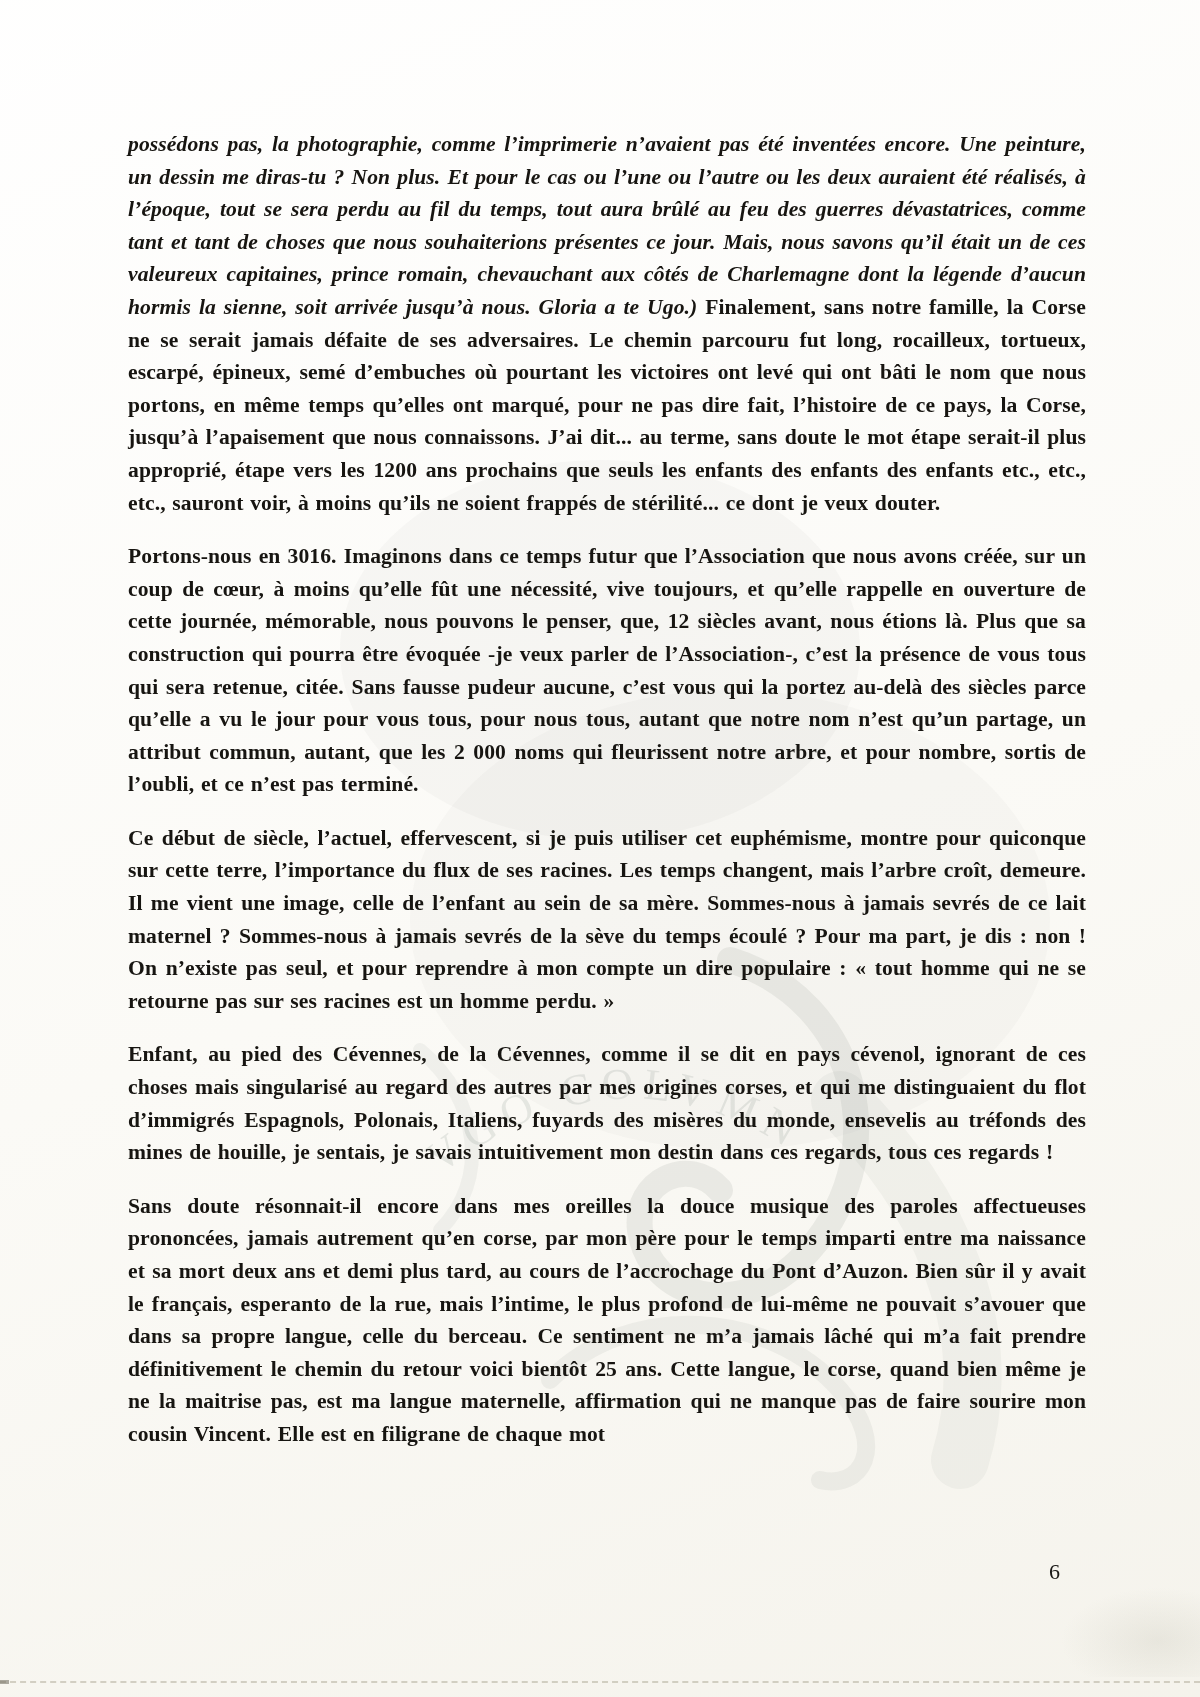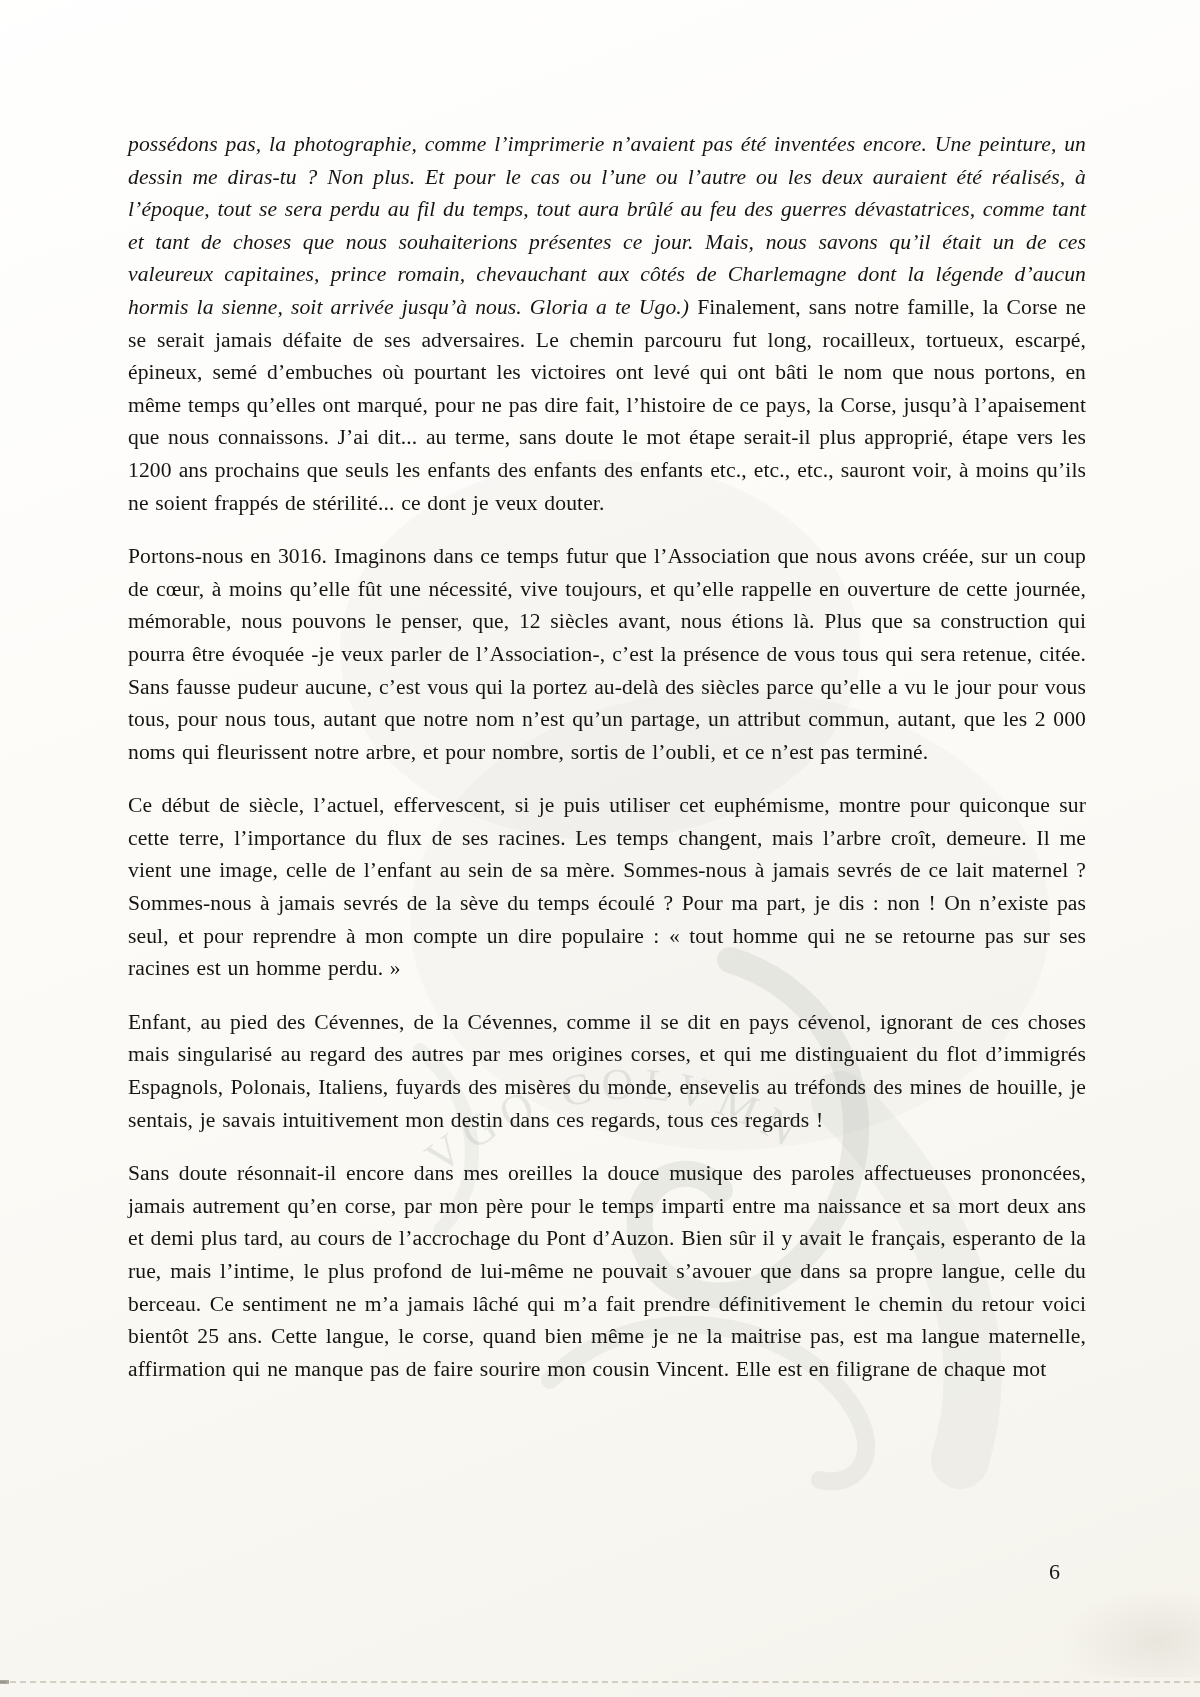--- a/index.html
+++ b/index.html
@@ -18,20 +18,21 @@
     position:absolute;left:300px;top:400px;width:860px;height:1100px;
     pointer-events:none;
   }
   .textblock{
     position:absolute;left:128px;top:128px;width:958px;
     font-size:21.6px;line-height:32.6px;
     text-align:justify;
     color:#171511;
     letter-spacing:.1px;
     word-spacing:1.2px;
+    font-weight:bold;
   }
   .textblock p{margin:0 0 21px 0;}
   .textblock p:last-child{margin-bottom:0;}
   .it{font-style:italic;}
   .pagenum{
     position:absolute;left:980px;top:1559px;width:80px;
     text-align:right;
     font-size:22px;color:#1a1916;
     font-family:"Liberation Serif","DejaVu Serif",serif;
   }

